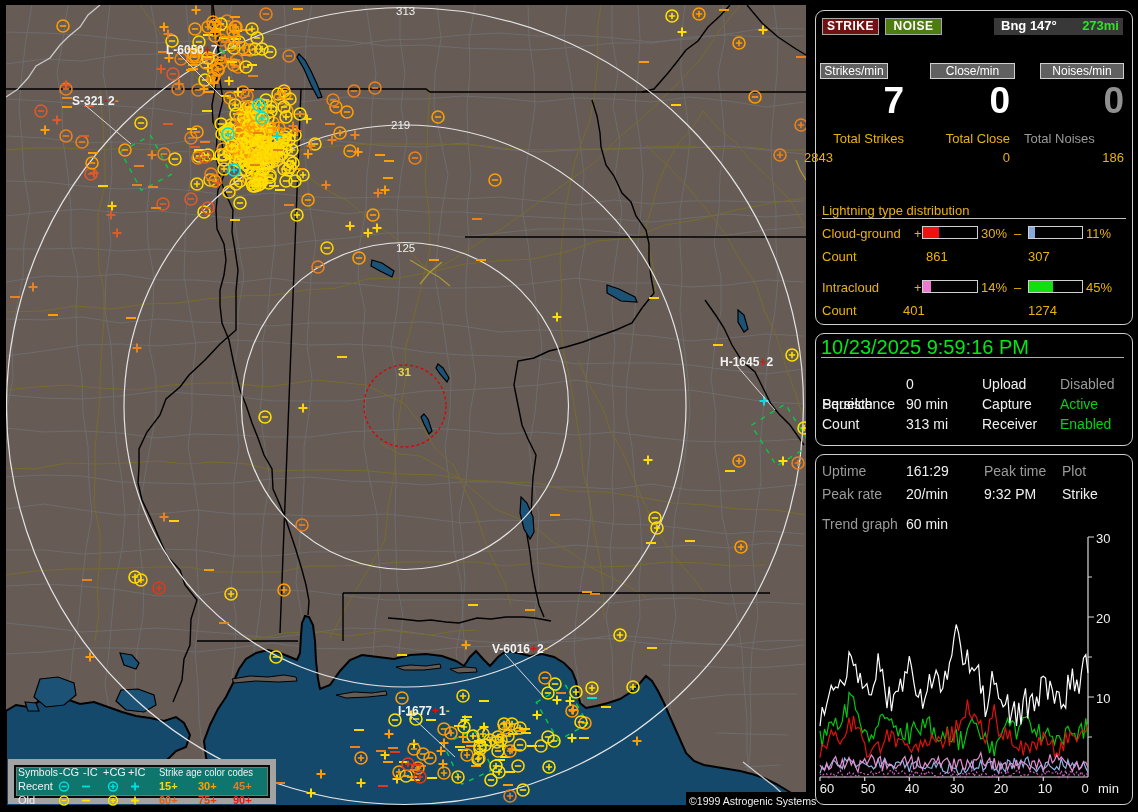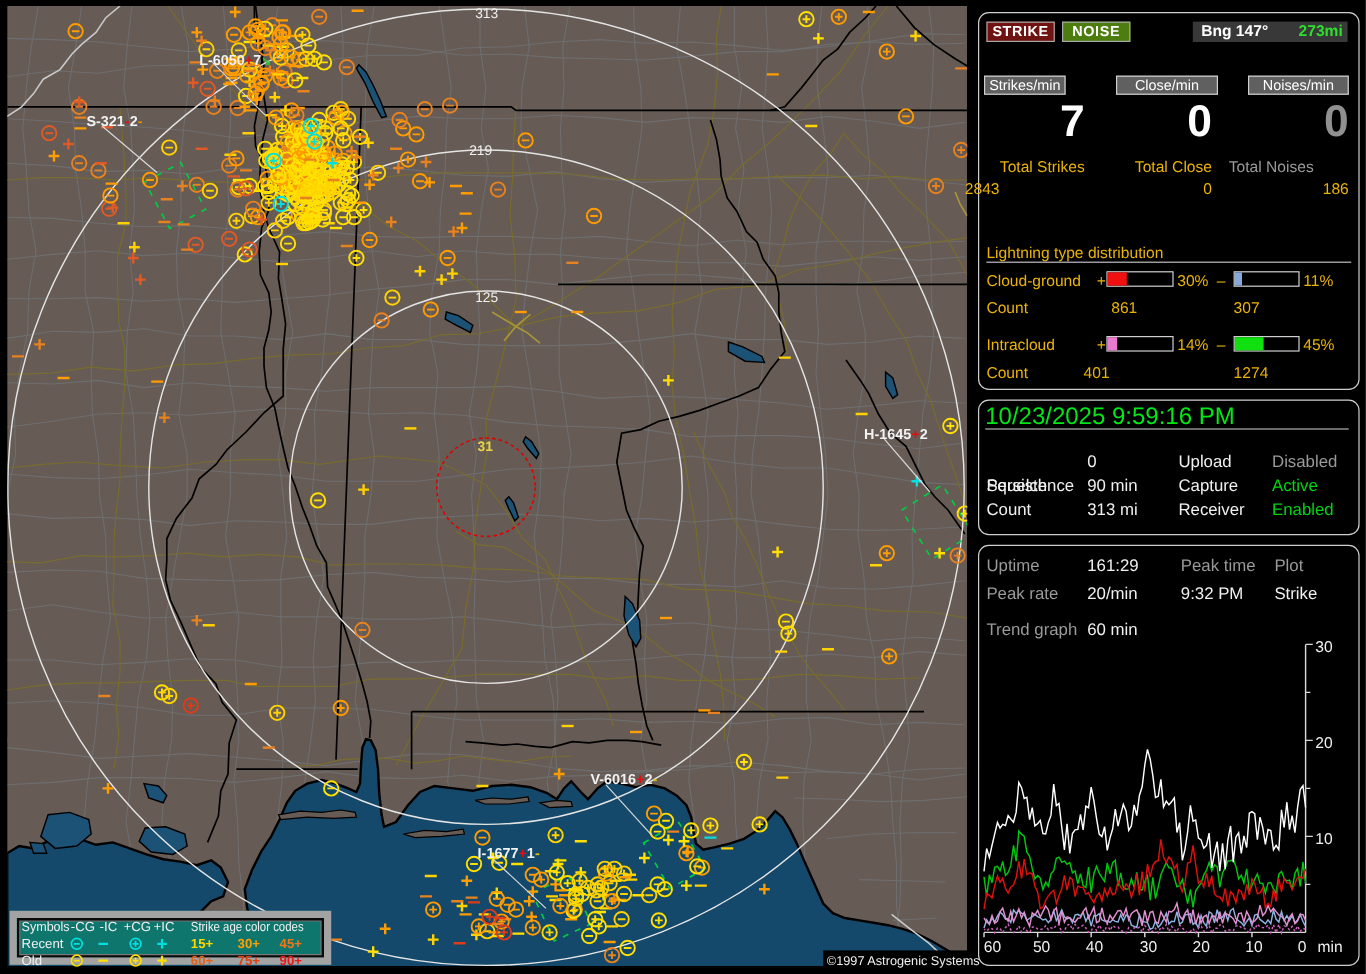--- a/index.html
+++ b/index.html
@@ -841,21 +841,21 @@
 </g>
 <g font-family="Liberation Sans,sans-serif" font-size="11" font-weight="bold">
 <text x="145" y="25" fill="#ffd800">15+</text>
         <text x="184" y="25" fill="#ffa000">30+</text>
         <text x="219" y="25" fill="#f07818">45+</text>
 <text x="145" y="39" fill="#e86018">60+</text>
         <text x="184" y="39" fill="#e0400f">75+</text>
         <text x="219" y="39" fill="#e81818">90+</text>
 </g>
 </svg></div>
-<div class="abs" style="left:686px;top:792px;width:122px;height:20px;background:#000;color:#f0f0f0;font-size:10.6px;line-height:19px;padding-left:3px;white-space:nowrap">©1997 Astrogenic Systems</div>
+<div class="abs" style="left:686px;top:792px;width:122px;height:20px;background:#000;color:#f0f0f0;font-size:10.6px;line-height:19px;padding-left:3px;white-space:nowrap">©1999 Astrogenic Systems</div>
 
 <div class="panel" style="top:10px;height:315px"></div>
 <div class="btn" style="left:822px;top:18px;width:57px;background:#6e1212;letter-spacing:.5px">STRIKE</div>
 <div class="btn" style="left:885px;top:18px;width:57px;background:#4d7c0f;letter-spacing:.5px">NOISE</div>
 <div class="abs" style="left:994px;top:18px;width:129px;height:17px;background:#383838;font-size:13px;font-weight:bold;line-height:16px">
 <span style="color:#fff;padding-left:7px">Bng 147°</span><span style="color:#2ce02c;float:right;padding-right:4px">273mi</span></div>
 <div class="lbl" style="left:820px;top:63px;width:68px">Strikes/min</div>
 <div class="lbl" style="left:930px;top:63px;width:85px">Close/min</div>
 <div class="lbl" style="left:1040px;top:63px;width:84px">Noises/min</div>
 <div class="bignum" style="left:844px;top:80px">7</div>

